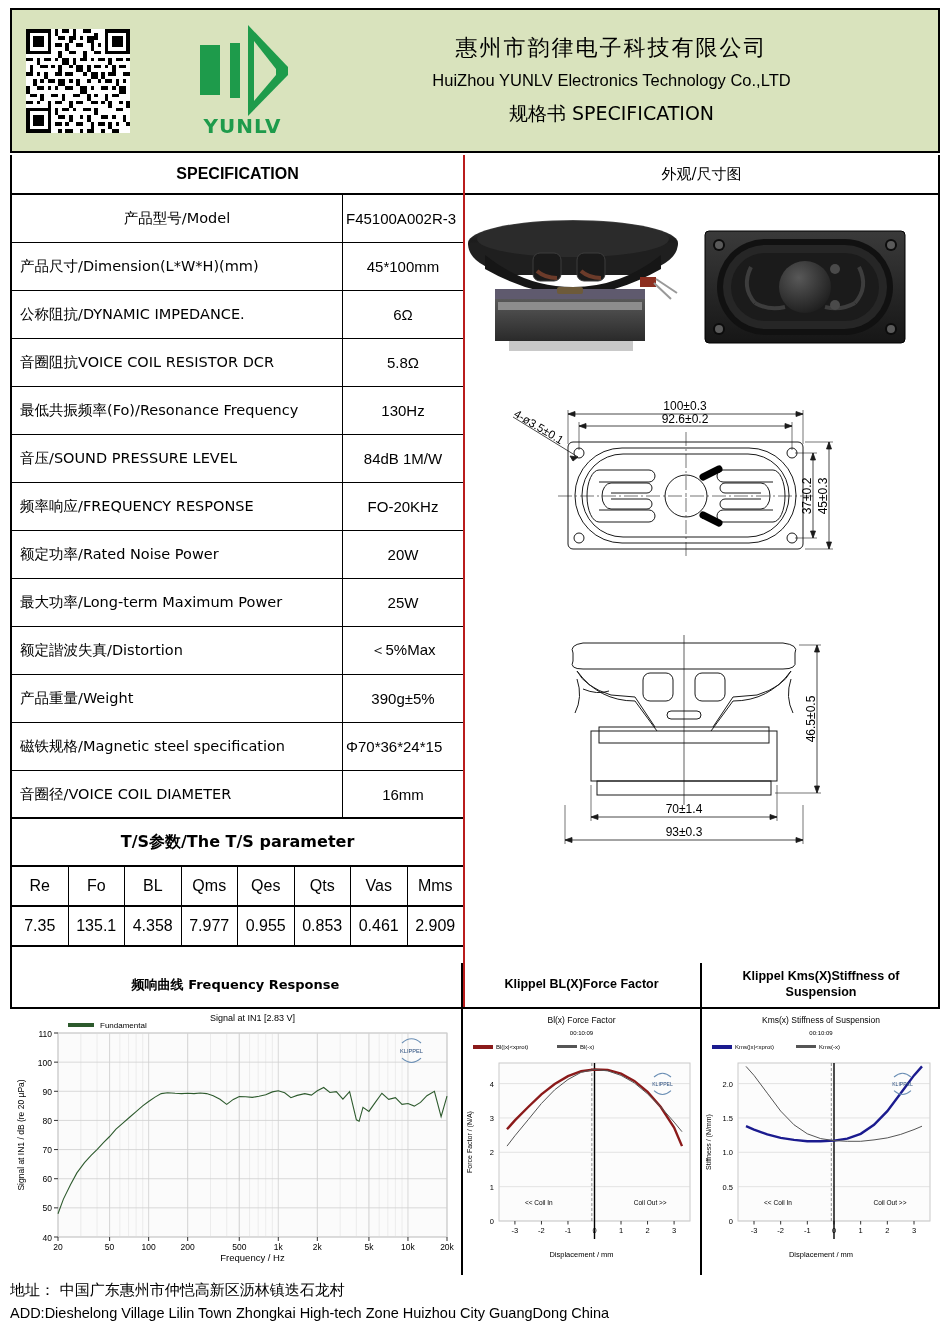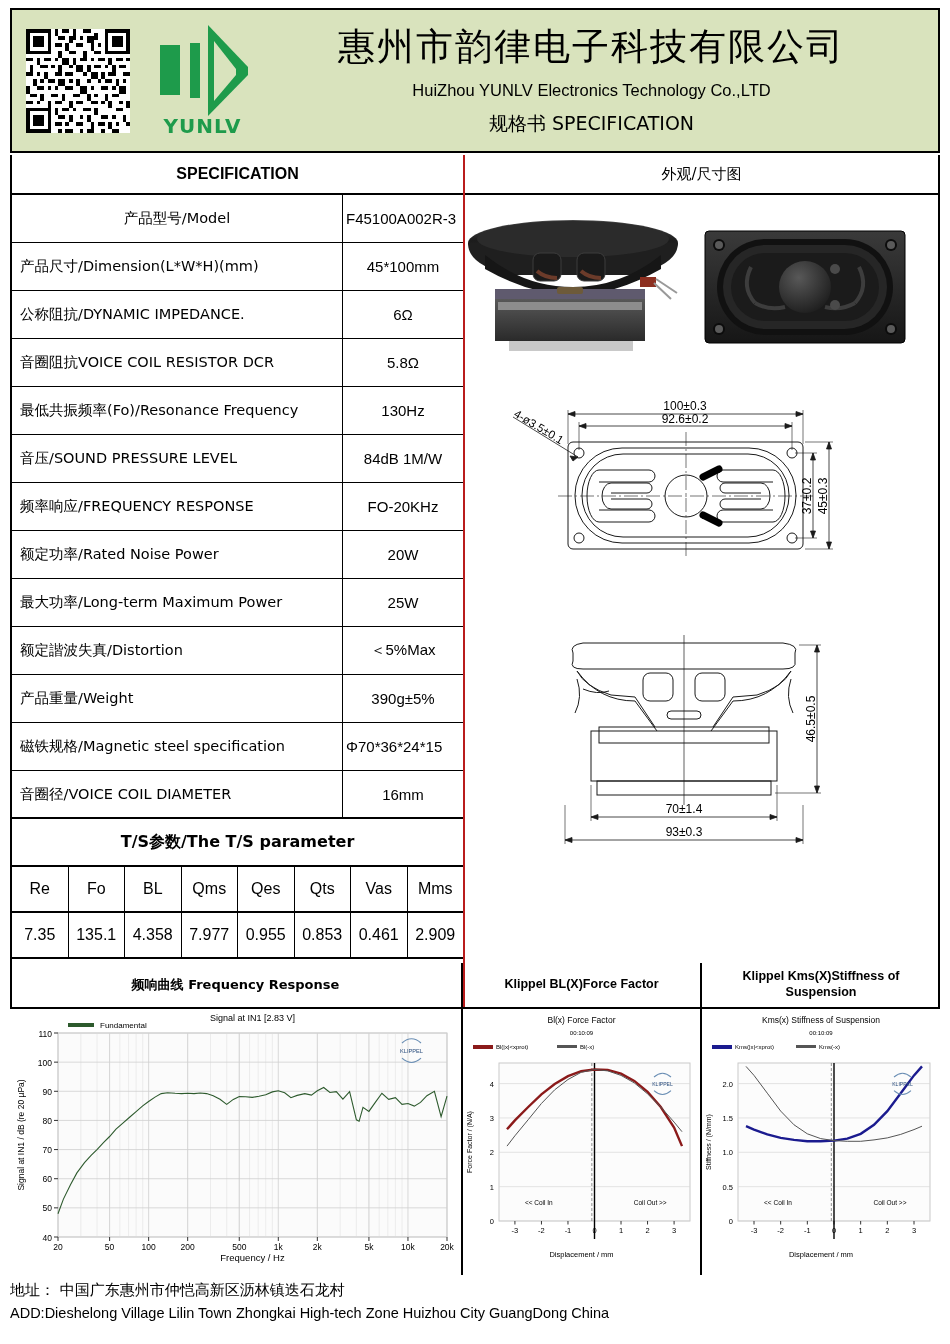--- a/index.html
+++ b/index.html
@@ -14,26 +14,26 @@
   .page { position:relative; width:950px; height:1344px; }
 
   
   .header {
     position:absolute; left:10px; top:8px; width:930px; height:145px;
     background:#d9e3bd; border:2px solid #000;
     display:flex; align-items:center;
   }
   .qr { width:104px; height:118px; margin-left:14px; flex:0 0 auto; }
   .logo-wrap { width:145px; height:135px; display:flex; flex-direction:column;
-    align-items:center; justify-content:center; flex:0 0 auto; }
+    align-items:center; justify-content:center; flex:0 0 auto;margin-left:40px; }
   .logo-mark { width:110px; height:95px; }
   .logo-text { font-size:20px; font-weight:bold; color:#1e9b4b; letter-spacing:1px;
     font-family:"DejaVu Sans", sans-serif; margin-top:-4px; }
   .head-text { flex:1 1 auto; text-align:center; padding-right:30px; }
-  .cn-name { font-size:37px; letter-spacing:2px; font-family:Liberation Sans, sans-serif;
+  .cn-name { font-size:22px; letter-spacing:2px; font-family:Liberation Sans, sans-serif;
     line-height:1.25; }
   .en-name { font-size:16.5px; margin-top:10px; font-family:"Liberation Sans", sans-serif; }
   .spec-title { font-size:19px; margin-top:11px; font-family:"DejaVu Sans", sans-serif; }
 
   
   .main { position:absolute; left:10px; top:155px; width:930px; height:1120px;
     border:2px solid #000; border-top:none; display:flex; }
   .col-left { width:453px; border-right:2px solid #b91c1c; display:flex; flex-direction:column; }
   .col-right { flex:1 1 auto; display:flex; flex-direction:column; }
 
@@ -54,21 +54,21 @@
     font-size:14.5px; font-family:"DejaVu Sans", sans-serif; }
   .slabel.center { justify-content:center; padding-left:0; }
   .sval { flex:1 1 auto; display:flex; align-items:center; justify-content:center;
     font-size:15px; font-family:"Liberation Sans", sans-serif; white-space:nowrap; }
   .sval.ovf { justify-content:flex-start; padding-left:3px; }
 
   .ts-head { font-weight:bold; font-size:16px; text-align:center; height:48px;
     display:flex; align-items:center; justify-content:center;
     border-bottom:2px solid #000; font-family:"DejaVu Sans", sans-serif; }
   .ts-table { display:flex; flex-direction:column; }
-  .ts-tr { display:flex; height:46px; }
+  .ts-tr { display:flex; height:40px; }
   .ts-tr.hdr { border-bottom:2px solid #000; }
   .ts-tr.vals { border-bottom:2px solid #000; }
   .ts-td { flex:1 1 0; border-right:1px solid #000; display:flex;
     align-items:center; justify-content:center; font-size:16px; }
   .ts-td:last-child { border-right:none; }
 
   
   .photos { height:185px; position:relative; border-bottom:0; }
   .drawings { flex:1 1 auto; position:relative; }
 

